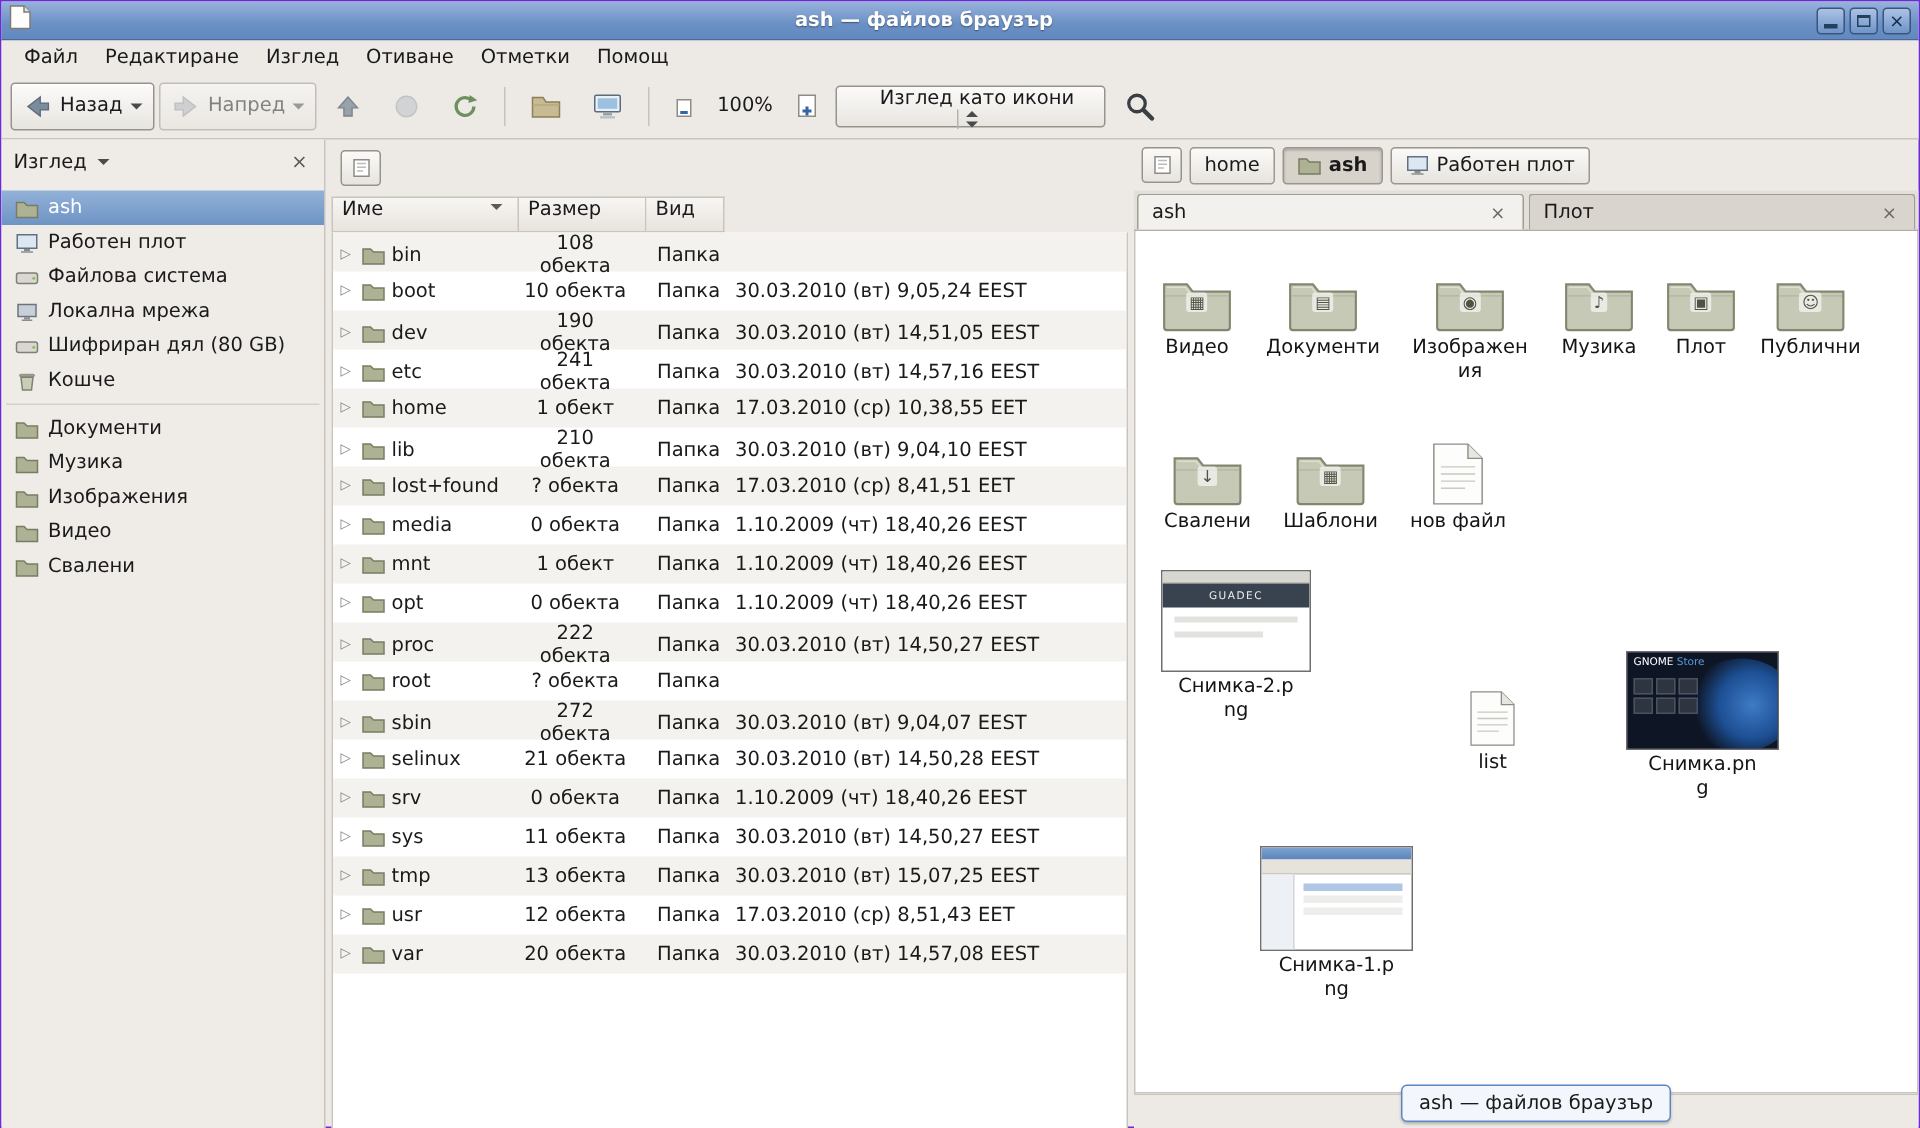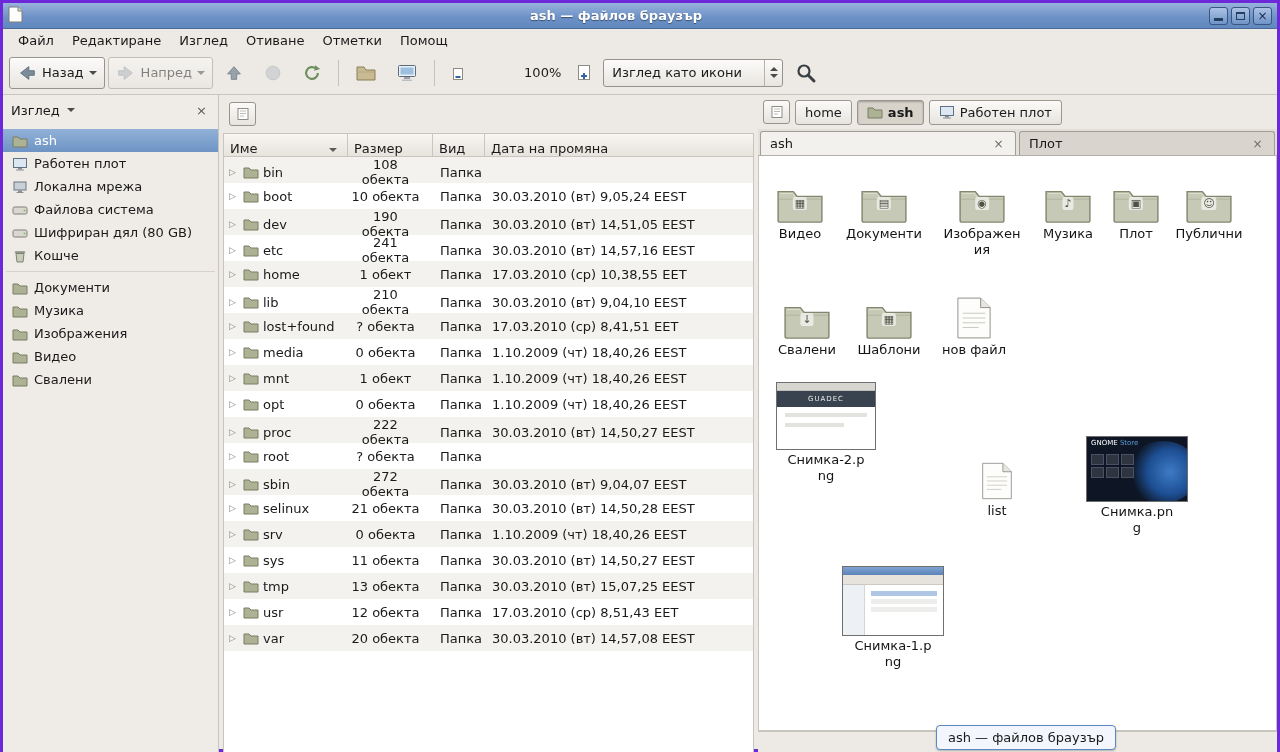--- a/index.html
+++ b/index.html
@@ -1,18 +1,18 @@
 <!DOCTYPE html>
 <html><head>
 <meta charset="utf-8">
 <style>
   * { box-sizing: border-box; }
   html,body { width:1280px; height:752px; margin:0; overflow:hidden;
     font-family:"DejaVu Sans","Liberation Sans",sans-serif; font-size:13px; color:#1a1a1a; }
-  .window { position:absolute; inset:0; border:3px solid #6d28d9; background:#EDEAE6; }
+  .window { position:absolute; inset:0; border:1px solid #6d28d9; background:#EDEAE6; }
 
   
   .titlebar { height:26px; display:flex; align-items:center; padding:0 5px; gap:5px;
     background:linear-gradient(#98B2DB,#6B90C5 60%,#6189BF); border-bottom:1px solid #4A6A99; }
   .wtitle { flex:1; text-align:center; color:#fff; font-weight:bold;
     text-shadow:0 1px 1px rgba(0,0,0,.45); }
   .wbtns { display:flex; gap:3px; }
   .wbtn { width:19px; height:18px; border:1px solid #39567E; border-radius:3px;
     background:linear-gradient(#ACC2E5,#6F94C8); display:flex; align-items:center;
     justify-content:center; color:#15294A; font-size:12px; line-height:1; }
@@ -28,21 +28,21 @@
     display:flex; align-items:center; padding:0 6px; gap:3px; }
   .tbtn { height:32px; display:flex; align-items:center; gap:5px; padding:0 7px;
     border:1px solid transparent; border-radius:3px; }
   .tbtn.raised { border-color:#97938C; background:linear-gradient(#FCFBFA,#E8E5E0);
     box-shadow:inset 0 1px 0 #fff; }
   .tbtn.disabled { opacity:.5; }
   .caret-down { width:0; height:0; border:4px solid transparent; border-top-color:#4A4A4A;
     margin-top:4px; }
   .tsep { width:1px; height:26px; background:#C6C2BC; margin:0 5px; }
   .combo { height:28px; width:180px; border:1px solid #97938C; border-radius:3px;
-    background:linear-gradient(#FCFBFA,#E8E5E0); display:flex; align-items:center; }
+    background:linear-gradient(#FCFBFA,#E8E5E0); display:flex; align-items:center;flex-direction:column; }
   .combo-label { flex:1; padding-left:8px; }
   .spin { width:18px; height:100%; border-left:1px solid #B7B3AC; display:flex;
     flex-direction:column; align-items:center; justify-content:center; gap:3px; }
   .tri-up { width:0; height:0; border:4px solid transparent; border-bottom-color:#4A4A4A; margin-top:-3px; }
   .tri-dn { width:0; height:0; border:4px solid transparent; border-top-color:#4A4A4A; margin-bottom:-3px; }
 
   
   .main { display:flex; height:660px; }
   .sidebar { width:216px; display:flex; flex-direction:column; background:#EFECE8;
     border-right:1px solid #C8C4BE; }
@@ -57,21 +57,21 @@
   .rsplitter { width:4px; }
 
   
   .list-pane { width:531px; display:flex; flex-direction:column; }
   .pane-topbar { height:38px; display:flex; align-items:center; padding:0 6px; }
   .mini-btn { width:27px; height:24px; border:1px solid #97938C; border-radius:3px;
     background:linear-gradient(#FBFAF8,#E7E4DF); display:flex; align-items:center;
     justify-content:center; }
   .lheader { display:grid; grid-template-columns:125px 85px 52px 1fr; height:24px; }
   .hcell { background:linear-gradient(#F8F6F3,#E7E3DD); border:1px solid #C9C5BE;
-    border-left:none; display:flex; align-items:flex-end; padding:0 6px; }
+    border-left:none; display:flex; align-items:flex-start; padding:0 6px; }
   .hcell:first-child { border-left:1px solid #C9C5BE; }
   .sort-caret { margin-left:auto; margin-right:4px; width:0; height:0;
     border:4px solid transparent; border-top-color:#5E5A54; margin-top:4px; }
   .rows { flex:1; background:#fff; border-left:1px solid #C9C5BE; border-right:1px solid #C9C5BE;
     overflow:hidden; }
   .lrow { display:grid; grid-template-columns:125px 85px 52px 1fr; height:26px; align-items:center; }
   .lrow.odd { background:#F4F2EE; }
   .c-name { display:flex; align-items:center; gap:4px; padding-left:5px; overflow:hidden; }
   .exp { color:#8A8680; font-size:9px; width:10px; flex:none; }
   .fi { display:flex; flex:none; }
@@ -215,21 +215,21 @@
           <rect x="6" y="16.5" width="10" height="1.5" fill="#B9BEC3"></rect>
         </svg>
     </span>
     <span class="tsep"></span>
     <span class="tbtn">
       <svg width="14" height="18" viewBox="0 0 14 18">
           <rect x="2.5" y="4.5" width="9" height="11" fill="#FFF" stroke="#8F8C86"></rect>
           <line x1="4.5" y1="13" x2="9.5" y2="13" stroke="#3465A4" stroke-width="2"></line>
         </svg>
     </span>
-    <span style="padding:0 4px;margin-left:44px;">100%</span>
+    <span style="padding:0 4px;">100%</span>
     <span class="tbtn">
       <svg width="16" height="20" viewBox="0 0 16 20">
           <rect x="2.5" y="2.5" width="11" height="14" fill="#FFF" stroke="#8F8C86"></rect>
           <line x1="5" y1="13" x2="11" y2="13" stroke="#3465A4" stroke-width="2"></line>
           <line x1="8" y1="10" x2="8" y2="16" stroke="#3465A4" stroke-width="2"></line>
         </svg>
     </span>
     <span class="combo">
       <span class="combo-label">Изглед като икони</span>
       <span class="spin">
@@ -268,35 +268,35 @@
                 <rect x="1.5" y="1.5" width="13" height="9" fill="#DCE7F2" stroke="#5E7185"></rect>
                 <rect x="6" y="11" width="4" height="1.5" fill="#8A8E93"></rect>
                 <rect x="4" y="12.5" width="8" height="1" fill="#8A8E93"></rect>
               </svg>
             </span>
     <span class="si-label">Работен плот</span>
   </div>
           <div class="side-item">
     <span class="si-icon">
               <svg width="16" height="14" viewBox="0 0 16 14">
+                <rect x="1" y="4" width="14" height="7" rx="1.5" fill="#DAD7D2" stroke="#817E78"></rect>
+                <circle cx="12.5" cy="7.5" r="1" fill="#8CC152"></circle>
+              </svg>
+            </span>
+    <span class="si-label">Файлова система</span>
+  </div>
+          <div class="side-item">
+    <span class="si-icon">
+              <svg width="16" height="14" viewBox="0 0 16 14">
                 <rect x="2" y="2" width="12" height="8" fill="#C9CFD6" stroke="#6B7480"></rect>
                 <rect x="6" y="10.5" width="4" height="1.5" fill="#8A8E93"></rect>
                 <rect x="4.5" y="12" width="7" height="1" fill="#8A8E93"></rect>
               </svg>
             </span>
     <span class="si-label">Локална мрежа</span>
-  </div>
-          <div class="side-item">
-    <span class="si-icon">
-              <svg width="16" height="14" viewBox="0 0 16 14">
-                <rect x="1" y="4" width="14" height="7" rx="1.5" fill="#DAD7D2" stroke="#817E78"></rect>
-                <circle cx="12.5" cy="7.5" r="1" fill="#8CC152"></circle>
-              </svg>
-            </span>
-    <span class="si-label">Файлова система</span>
   </div>
           <div class="side-item">
     <span class="si-icon">
               <svg width="16" height="14" viewBox="0 0 16 14">
                 <rect x="1" y="4" width="14" height="7" rx="1.5" fill="#DAD7D2" stroke="#817E78"></rect>
                 <circle cx="12.5" cy="7.5" r="1" fill="#8CC152"></circle>
               </svg>
             </span>
     <span class="si-label">Шифриран дял (80 GB)</span>
   </div>
@@ -369,23 +369,20 @@
       <div class="lheader">
         <span class="hcell">
             <span>Име</span>
             <span class="sort-caret"></span>
           </span>
         <span class="hcell">
             <span>Размер</span>
           </span>
         <span class="hcell">
             <span>Вид</span>
-          </span>
-        <span class="hcell">
-            <span>Дата на промяна</span>
           </span>
       </div>
       <div class="rows">
           <div class="lrow odd">
     <div class="cell c-name">
               <span class="exp">▷</span>
               <span class="fi">
                 <svg width="16" height="14" viewBox="0 0 16 14">
                   <path d="M1 3 h5 l2 2 h7 v8 h-14 z" fill="#AEB294" stroke="#787C62"></path>
                 </svg>

